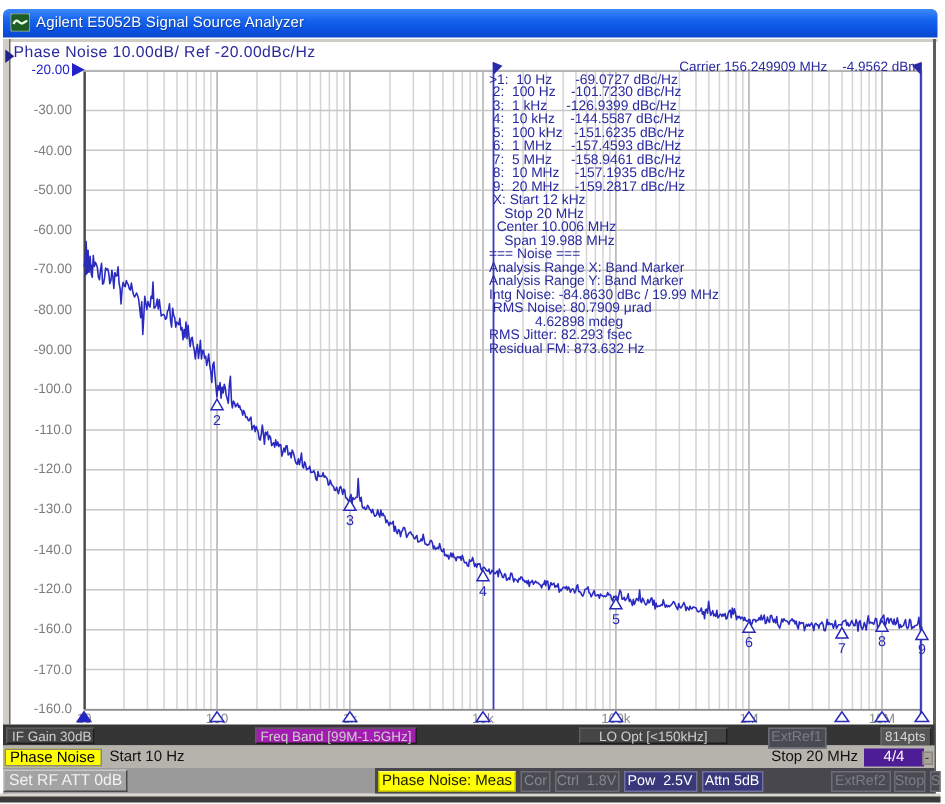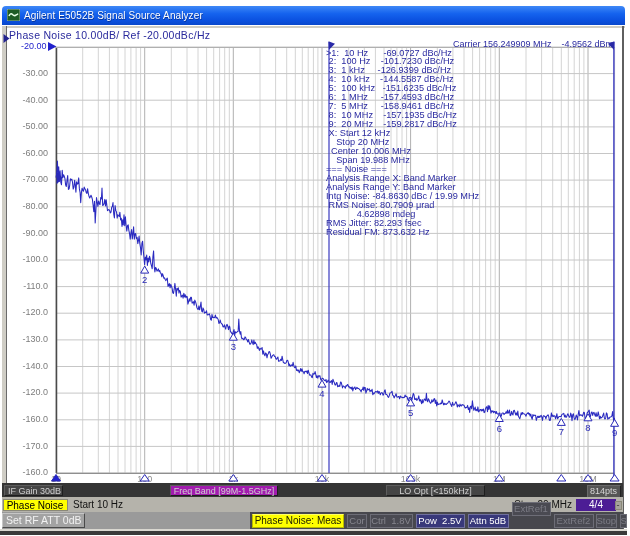--- a/index.html
+++ b/index.html
@@ -129,16 +129,16 @@
 <div class="abs" style="left:614.5px;top:500.5px;width:7px;height:9px;background:#a5a39b;border:1px solid #8a8878;color:#333;font-size:9px;line-height:6px;text-align:center;box-sizing:border-box">-</div>
 
 <div class="abs" style="left:2px;top:512px;width:621px;height:17px;background:#9a9a9a"></div>
 <div class="abs" style="left:250px;top:512px;width:373px;height:17px;background:#47474d"></div>
 <div class="abs" style="left:2px;top:513px;width:83px;height:15px;background:#a3a3a3;border:1px solid #c6c6c6;border-right-color:#4a4a4a;border-bottom-color:#4a4a4a;color:#f2f2f2;font-size:10.5px;line-height:13px;padding-left:3px;box-sizing:border-box">Set RF ATT 0dB</div>
 <div class="abs" style="left:252px;top:513.5px;width:92px;height:14px;background:#ffff00;border:1px solid #b8b800;border-top-color:#ffff66;color:#1a1a00;font-size:10px;line-height:12px;text-align:center;white-space:nowrap;box-sizing:border-box">Phase Noise: Meas</div>
 <div class="abs" style="left:347px;top:513.5px;width:20px;height:14px;background:#4a4a52;border:1px solid #6d6d77;color:#86868e;font-size:9.5px;line-height:12px;text-align:center;box-sizing:border-box">Cor</div>
 <div class="abs" style="left:369.5px;top:513.5px;width:43px;height:14px;background:#4a4a52;border:1px solid #6d6d77;color:#86868e;font-size:9.5px;line-height:12px;text-align:center;box-sizing:border-box">Ctrl&nbsp; 1.8V</div>
 <div class="abs" style="left:415.5px;top:513.5px;width:49px;height:14px;background:#38387a;border:1px solid #70709e;color:#fff;font-size:9.5px;line-height:12px;text-align:center;box-sizing:border-box">Pow&nbsp; 2.5V</div>
 <div class="abs" style="left:467.5px;top:513.5px;width:41px;height:14px;background:#38387a;border:1px solid #70709e;color:#fff;font-size:9.5px;line-height:12px;text-align:center;box-sizing:border-box">Attn 5dB</div>
-<div class="abs" style="left:511.5px;top:502px;width:39px;height:14px;background:#4a4a52;border:1px solid #6d6d77;color:#7c7c85;font-size:9.5px;line-height:12px;text-align:center;box-sizing:border-box">ExtRef1</div>
+<div class="abs" style="left:511.5px;top:485px;width:39px;height:14px;background:#4a4a52;border:1px solid #6d6d77;color:#7c7c85;font-size:9.5px;line-height:12px;text-align:center;box-sizing:border-box">ExtRef1</div>
 <div class="abs" style="left:553.5px;top:513.5px;width:40px;height:14px;background:#4a4a52;border:1px solid #6d6d77;color:#7c7c85;font-size:9.5px;line-height:12px;text-align:center;box-sizing:border-box">ExtRef2</div>
 <div class="abs" style="left:595.5px;top:513.5px;width:21.5px;height:14px;background:#4a4a52;border:1px solid #6d6d77;color:#7c7c85;font-size:9.5px;line-height:12px;text-align:center;box-sizing:border-box">Stop</div>
 <div class="abs" style="left:619.5px;top:513.5px;width:7px;height:14px;background:#4a4a52;border:1px solid #6d6d77;color:#7c7c85;font-size:9.5px;line-height:12px;text-align:center;box-sizing:border-box;overflow:hidden">S</div>
 
 </body></html>

